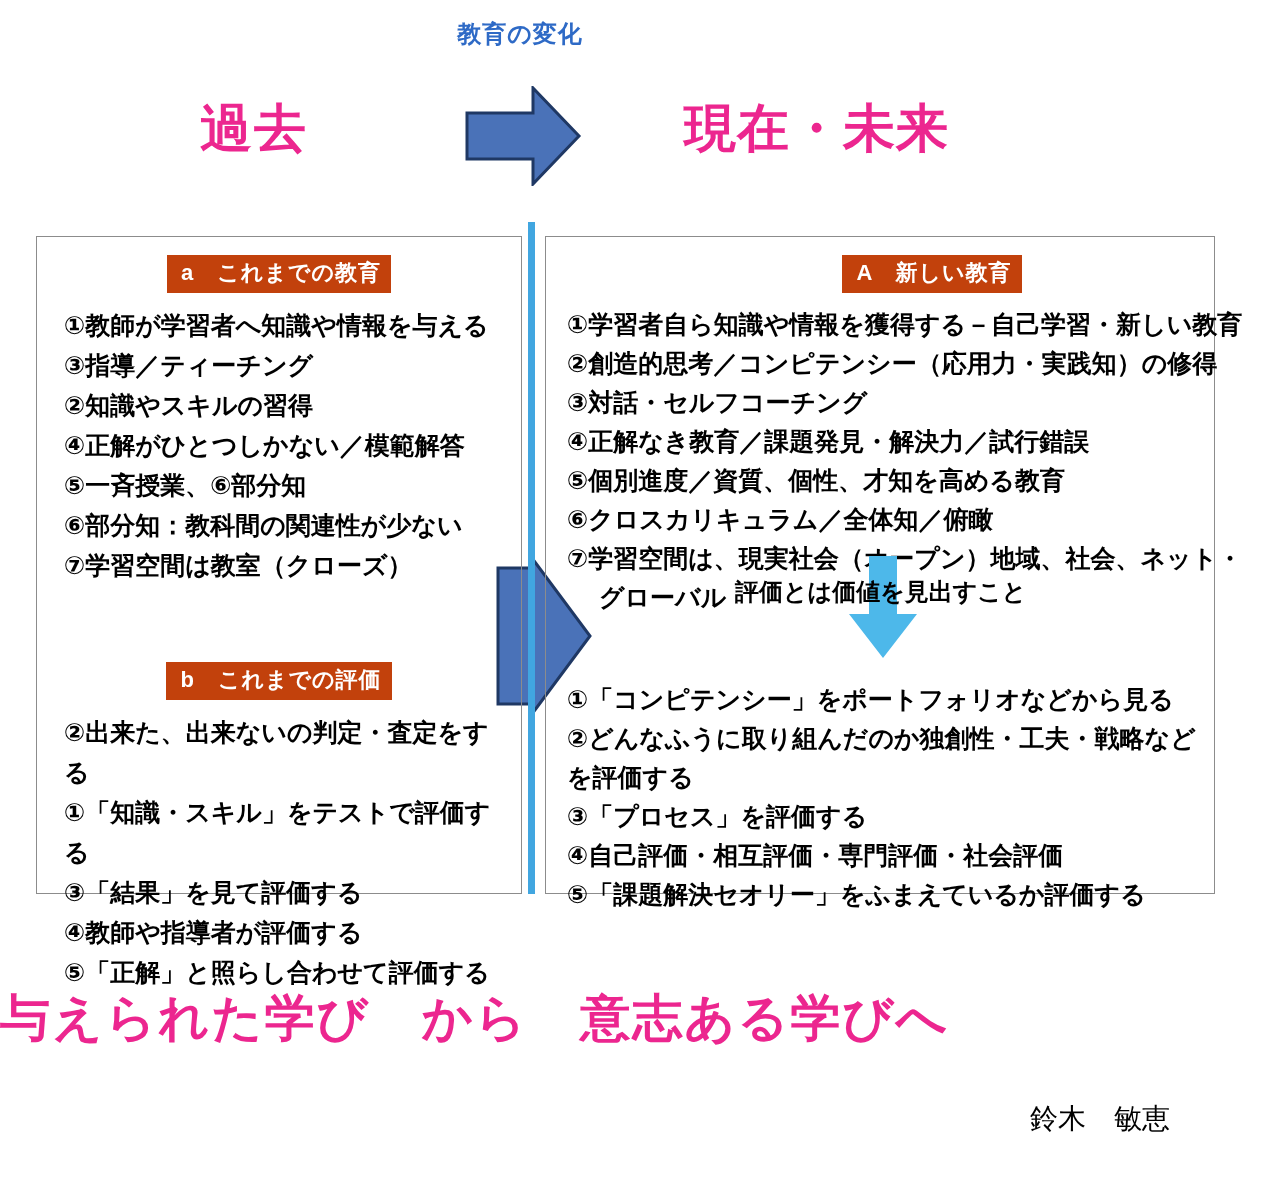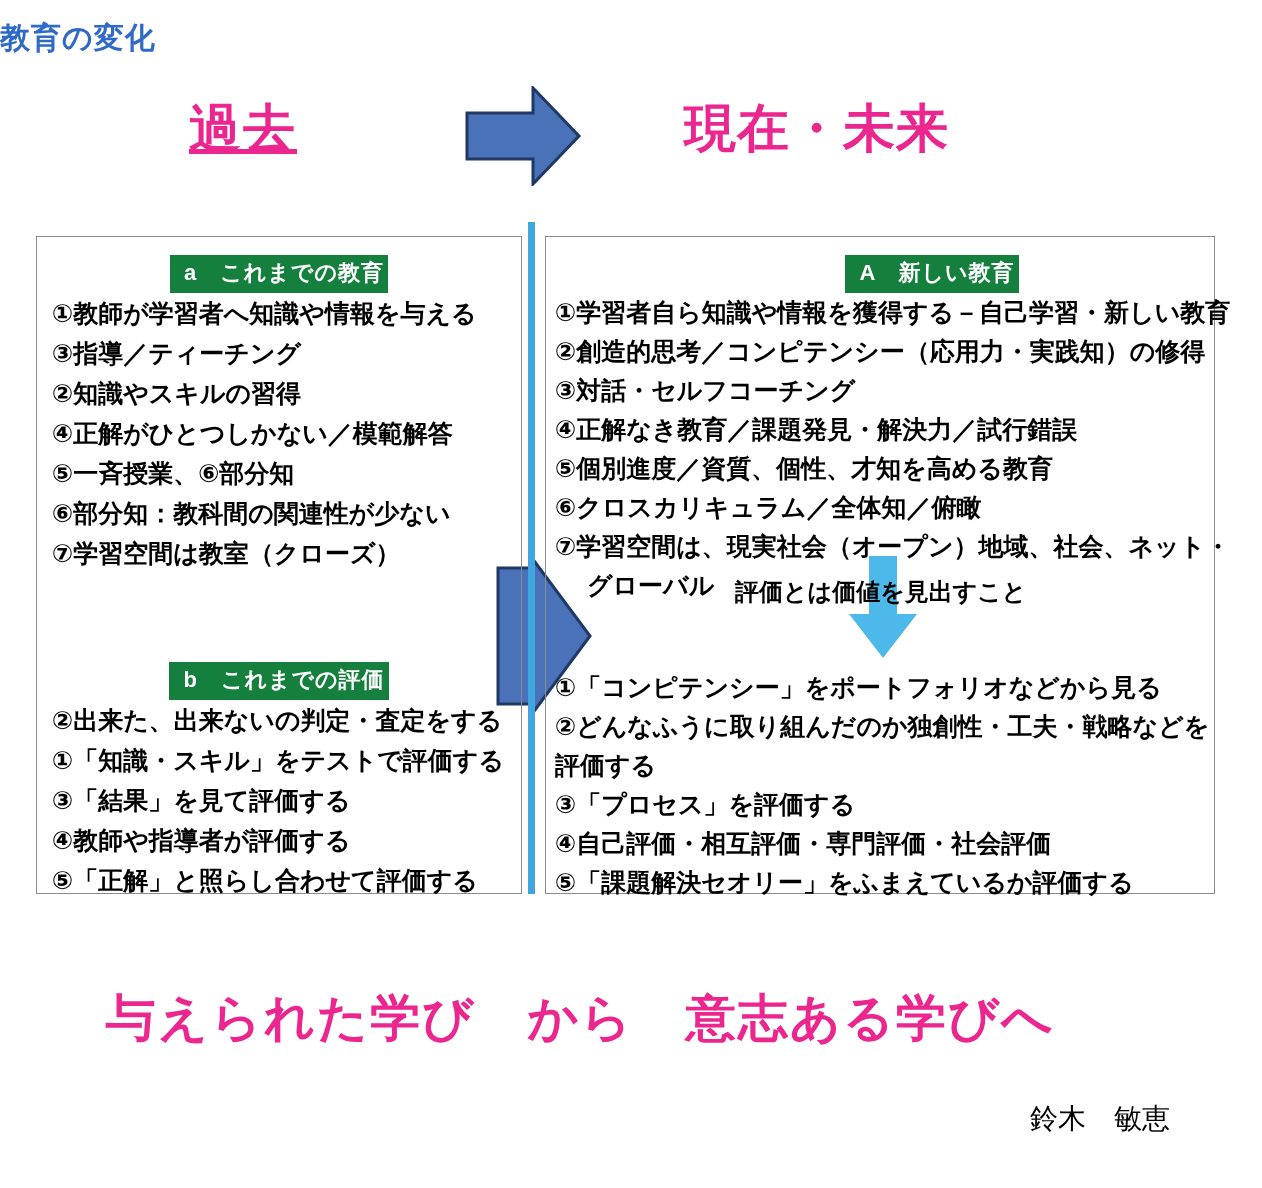--- a/index.html
+++ b/index.html
@@ -14,37 +14,36 @@
     font-family: "Liberation Sans", "DejaVu Sans", sans-serif;
     overflow: hidden;
   }
 
   
   #top-title {
     position: absolute;
     left: 0;
     top: 18px;
     width: 1040px;
-    text-align: left;
-    font-size: 30px;
+    text-align: center;
+    font-size: 24px;
     font-weight: bold;
     color: #2e6ac6;
     letter-spacing: 1px;
   }
 
   
   #past-heading {
     position: absolute;
-    left: 189px;
+    left: 200px;
     top: 94px;
     font-size: 52px;
     font-weight: bold;
     color: #ec268f;
     letter-spacing: 2px;
-    text-decoration: underline;
   }
   #future-heading {
     position: absolute;
     left: 684px;
     top: 94px;
     font-size: 52px;
     font-weight: bold;
     color: #ec268f;
     letter-spacing: 1px;
   }
@@ -91,36 +90,36 @@
   #panel-future {
     left: 545px;
     top: 236px;
     width: 670px;
     height: 658px;
   }
 
   
   .badge {
     display: inline-block;
-    background: #15803d;
+    background: #c2410c;
     color: #ffffff;
     font-size: 22px;
     font-weight: bold;
-    padding: 3px 4px 5px 14px;
+    padding: 3px 10px 5px 14px;
     letter-spacing: 1px;
     white-space: pre;
   }
   .badge-row {
     text-align: center;
   }
 
   
   .item-list {
     list-style: none;
-    margin: 0;
+    margin: 12px;
     padding: 0;
   }
   .item-list li {
     color: #000000;
     font-weight: bold;
     white-space: pre-wrap;
   }
   .panel-left-list li {
     font-size: 25px;
     line-height: 40px;
@@ -179,21 +178,20 @@
     width: 74px;
     height: 104px;
   }
 
   
   #bottom-slogan {
     position: absolute;
     left: 0;
     top: 985px;
     width: 1160px;
-    text-align: center;
     font-size: 50px;
     font-weight: bold;
     color: #ec268f;
     letter-spacing: 2px;
     white-space: pre;
   }
   #author-name {
     position: absolute;
     left: 0;
     top: 1100px;

